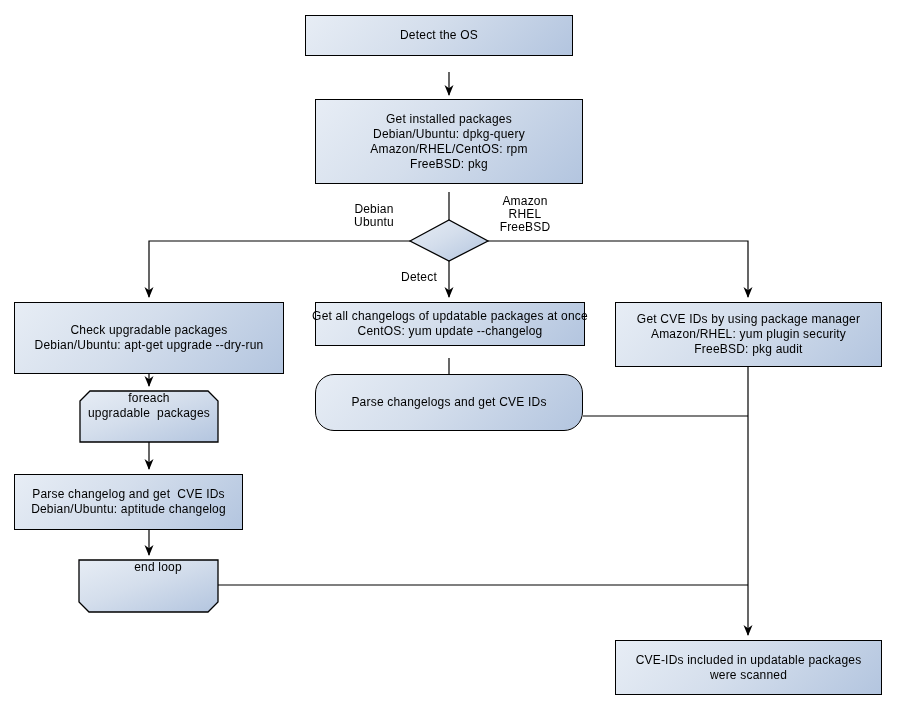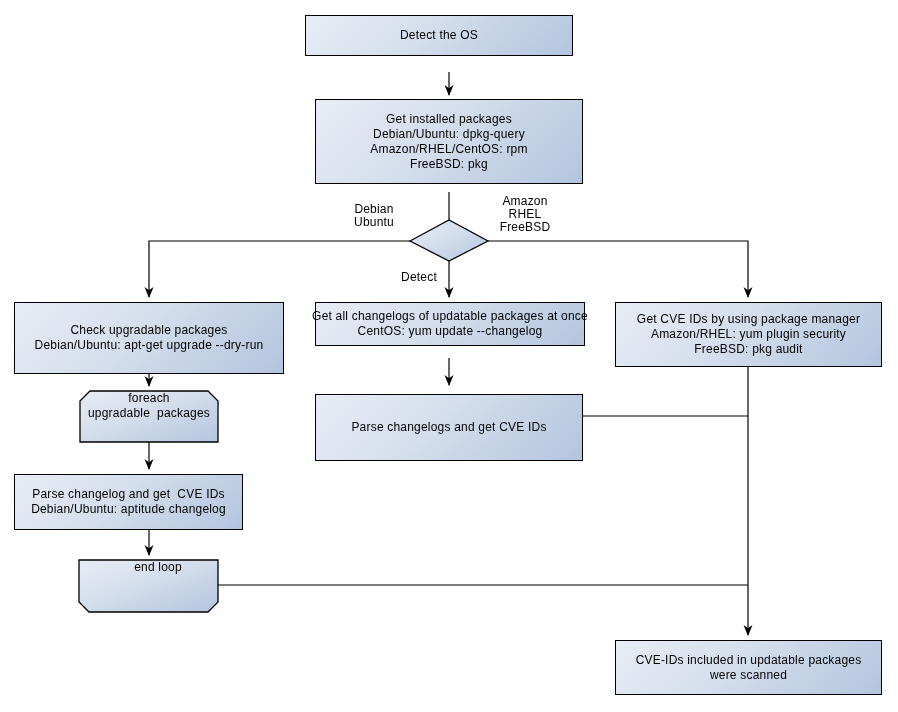--- a/index.html
+++ b/index.html
@@ -52,21 +52,21 @@
     line-height: 13px;
     letter-spacing: 0.2px;
     color: #000000;
   }
   
   #n-detect          { left: 305px; top: 15px;  width: 268px; height: 41px; }
   #n-installed       { left: 315px; top: 99px;  width: 268px; height: 85px; }
   #n-check-upgr      { left: 14px;  top: 302px; width: 270px; height: 72px; }
   #n-parse-left      { left: 14px;  top: 474px; width: 229px; height: 56px; }
   #n-get-changelogs  { left: 315px; top: 302px; width: 270px; height: 44px; }
-  #n-parse-mid       { left: 315px; top: 394px; width: 268px; height: 67px; }
+  #n-parse-mid       { left: 315px; top: 374px; width: 268px; height: 57px; border-radius: 19px; }
   #n-get-cve         { left: 615px; top: 302px; width: 267px; height: 65px; }
   #n-scanned         { left: 615px; top: 640px; width: 267px; height: 55px; }
   #l-foreach         { left: 80px;  top: 391px; width: 138px; height: 51px; }
   #l-endloop         { left: 79px;  top: 560px; width: 158px; height: 52px; }
   #el-debian         { left: 340px; top: 203px; width: 68px; }
   #el-amazon         { left: 485px; top: 195px; width: 80px; }
   #el-centos         { left: 390px; top: 271px; width: 58px; }
 </style>
 </head>
 <body>

